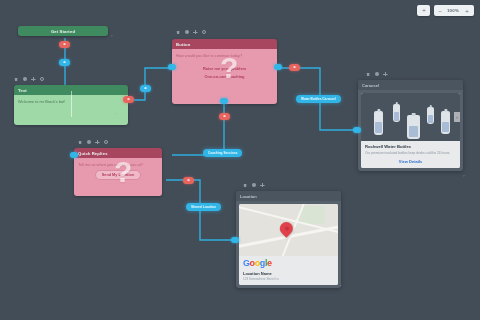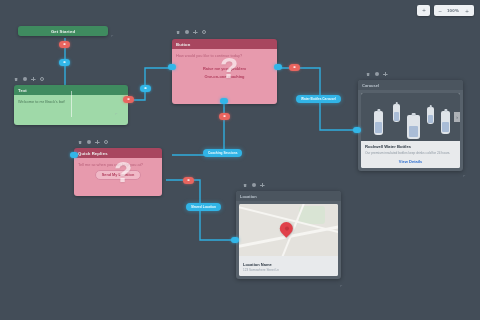--- a/index.html
+++ b/index.html
@@ -289,20 +289,23 @@
              border-radius:3px;"></div>
         <div class="road" style="left:-10px;top:30px;width:130px;height:3px;
              transform:rotate(-11deg);"></div>
         <div class="road" style="left:-10px;top:16px;width:130px;height:2px;
              transform:rotate(14deg);"></div>
         <div class="road" style="left:52px;top:-6px;width:2.4px;height:70px;
              transform:rotate(22deg);"></div>
         <div class="pin"></div>
       </div>
       <div class="card-txt">
+        <div class="gwrap">
+          <span>G</span><span>o</span><span>o</span><span>g</span><span>l</span><span>e</span>
+        </div>
         <div class="map-name">Location Name</div>
         <div class="map-addr">123 Somewhere Street Ln</div>
       </div>
     </div>
   </div>
   <div class="cdot cyan" style="left:231px;top:237px;width:8px;height:6px;"></div>
   <div class="resize" style="left:340px;top:283px;">⌐</div>
 
   <div class="topbar">
     <div class="tb-btn">＋</div>

